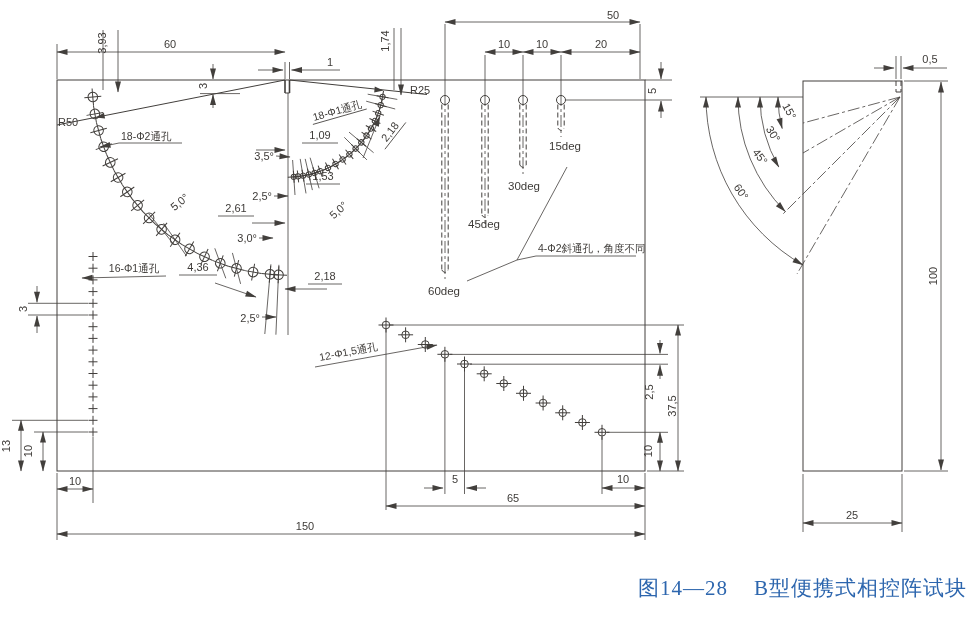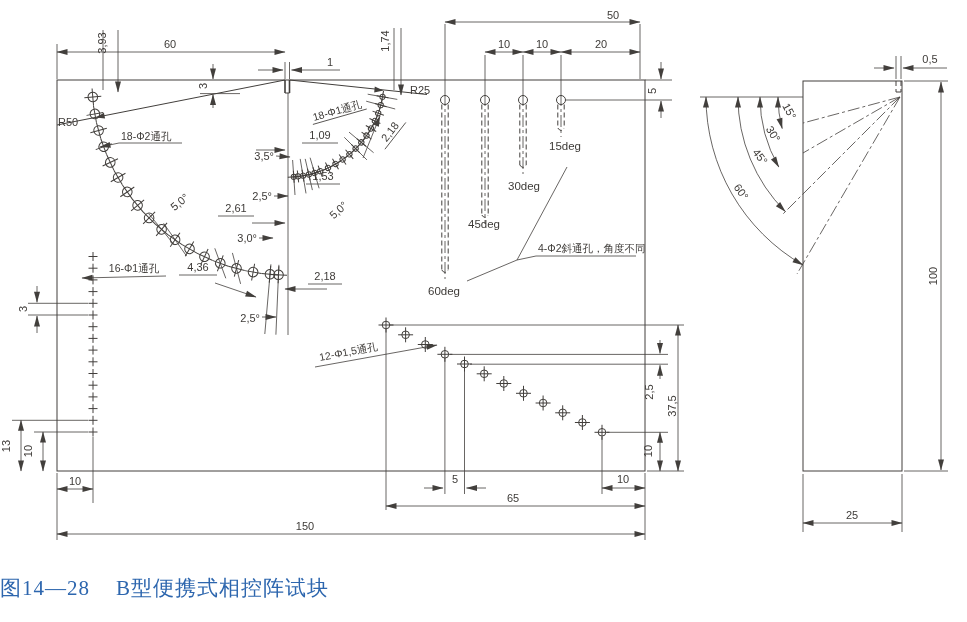--- a/index.html
+++ b/index.html
@@ -8,21 +8,21 @@
   svg text{font-family:"Liberation Sans","DejaVu Sans",sans-serif;font-size:11px;fill:#3e3b38;}
   svg text.cn{font-size:10.5px;}
   svg text.deg{font-size:11.5px;}
   .ln{stroke:#423f3c;stroke-width:1;fill:none;}
   .thin{stroke-width:0.8;}
   .thick{stroke-width:1.6;}
   .dash{stroke-dasharray:5 3;}
   .cl{stroke-dasharray:12 3 3 3;}
   .me{marker-end:url(#arw);}
   .msme{marker-start:url(#arw);marker-end:url(#arw);}
-  .caption{position:absolute;left:0;top:574px;width:100%;text-align:left;
+  .caption{position:absolute;left:0;top:574px;width:100%;text-align:right;
            color:#2d66ae;font-family:"Liberation Serif","DejaVu Serif",serif;
            font-size:21px;letter-spacing:1px;}
   .caption .sp{display:inline-block;width:26px;}
 </style>
 </head>
 <body>
 
 <div class="stage">
 <svg width="967" height="622" viewBox="0 0 967 622">
   <defs>

